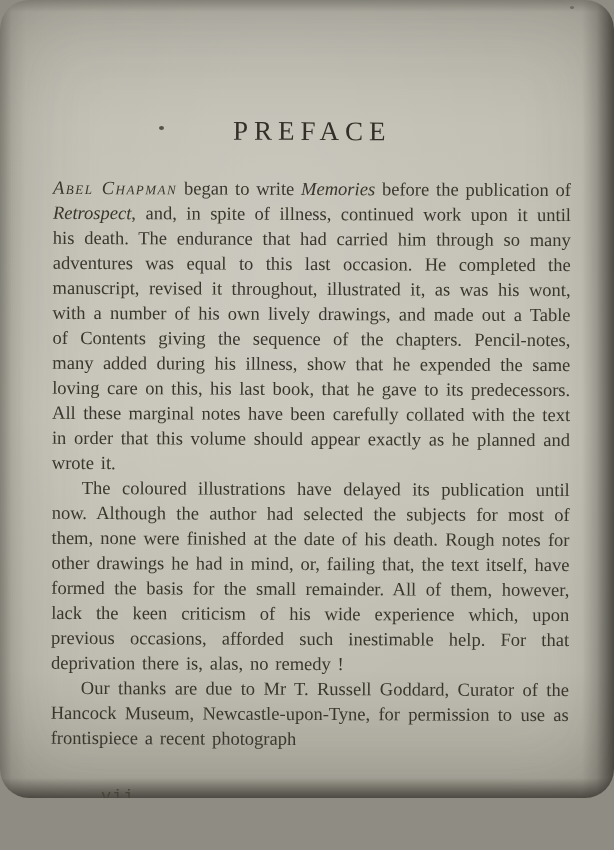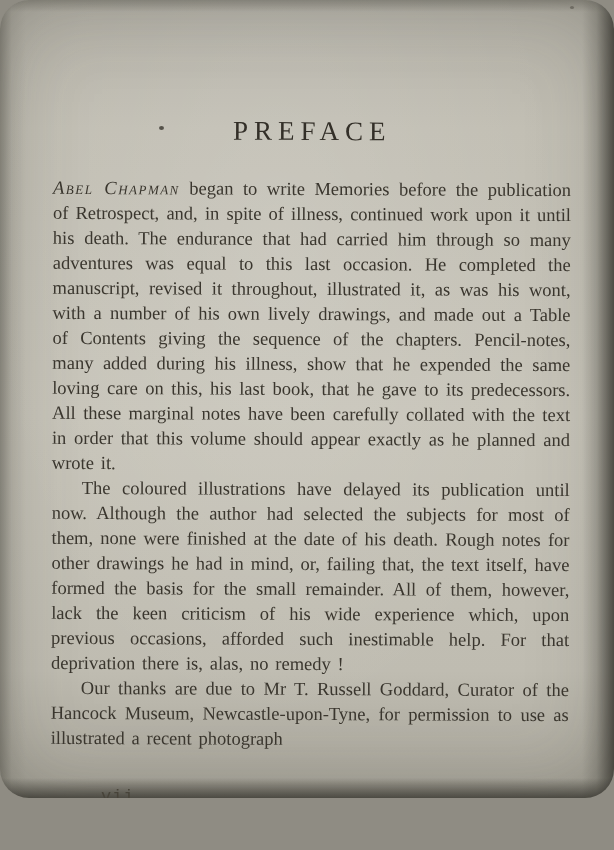--- a/index.html
+++ b/index.html
@@ -71,21 +71,21 @@
     font-size: 18.5px;
     line-height: 25px;
     word-spacing: 0.12em;
   }
   p.para.indent { text-indent: 30px; }
   .smallcaps {
     font-variant: small-caps;
     letter-spacing: 0.08em;
     font-style: italic;
   }
-  .italic { }
+  .italic { font-style: italic; }
   .pagenum {
     position: absolute;
     left: 101px;
     top: 787px;
     font-size: 17px;
     letter-spacing: 1px;
     color: #474339;
     font-family: Liberation Mono, monospace;
   }
 </style>
@@ -100,18 +100,18 @@
   <div class="vignette"></div>
 
   <div class="speck" style="left:159px; top:126px; width:5px; height:4px;"></div>
   <div class="speck" style="left:570px; top:6px; width:4px; height:3px; opacity:0.6;"></div>
 
   <div class="textblock">
     <h1 class="heading">PREFACE</h1>
     <div>
         <p class="para"><span class="smallcaps">Abel Chapman</span><span> began to write </span><span class="italic">Memories</span><span> before the publication of </span><span class="italic">Retrospect</span><span>, and, in spite of illness, continued work upon it until his death.  The endurance that had carried him through so many adventures was equal to this last occasion.  He completed the manuscript, revised it throughout, illustrated it, as was his wont, with a number of his own lively drawings, and made out a Table of Contents giving the sequence of the chapters.  Pencil-notes, many added during his illness, show that he expended the same loving care on this, his last book, that he gave to its predecessors.  All these marginal notes have been carefully collated with the text in order that this volume should appear exactly as he planned and wrote it.</span></p>
         <p class="para indent"><span>The coloured illustrations have delayed its publication until now.  Although the author had selected the subjects for most of them, none were finished at the date of his death.  Rough notes for other drawings he had in mind, or, failing that, the text itself, have formed the basis for the small remainder.  All of them, however, lack the keen criticism of his wide experience which, upon previous occasions, afforded such inestimable help.  For that deprivation there is, alas, no remedy !</span></p>
-        <p class="para indent"><span>Our thanks are due to Mr T. Russell Goddard, Curator of the Hancock Museum, Newcastle-upon-Tyne, for permission to use as illustrated a recent photograph</span></p>
+        <p class="para indent"><span>Our thanks are due to Mr T. Russell Goddard, Curator of the Hancock Museum, Newcastle-upon-Tyne, for permission to use as frontispiece a recent photograph</span></p>
       </div>
   </div>
 
   <div class="pagenum">vii</div>
 </div>
 
 </body></html>

